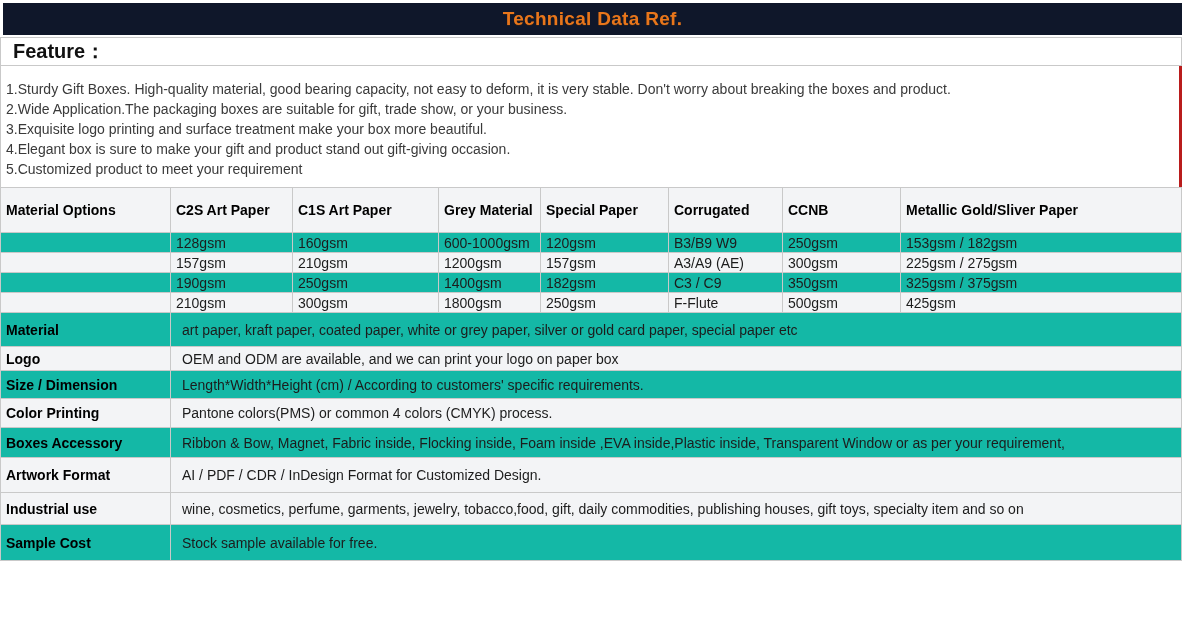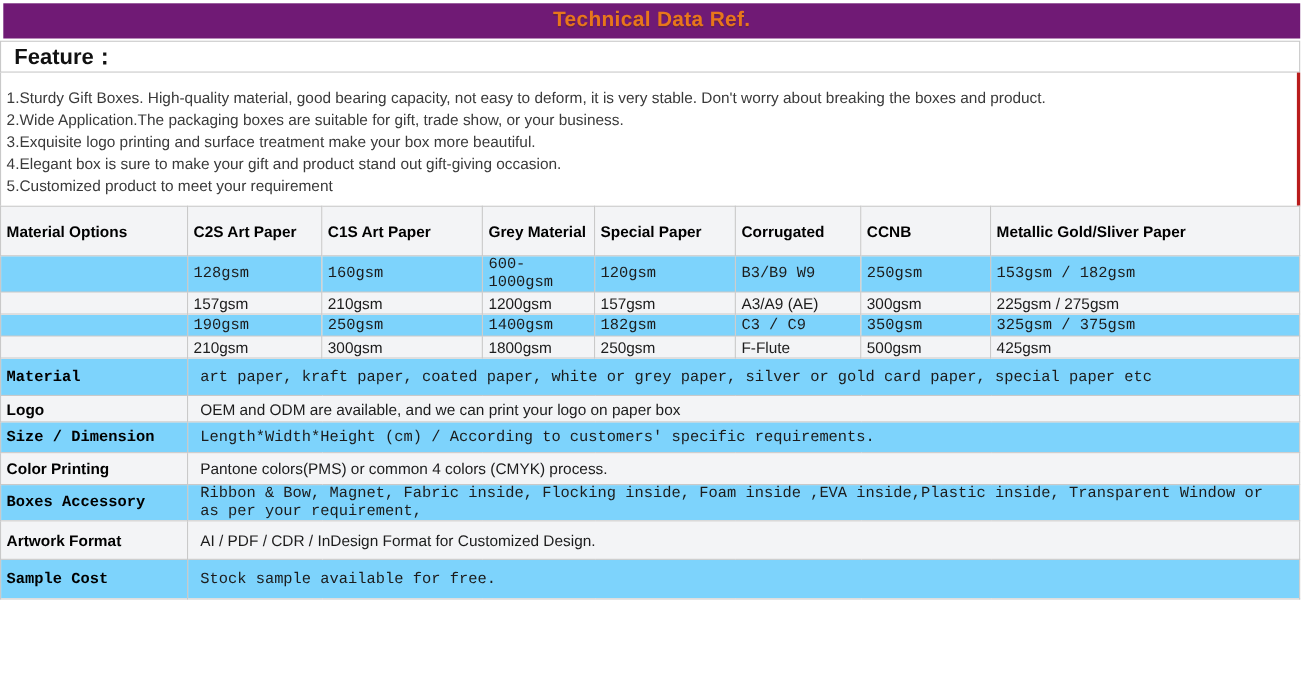--- a/index.html
+++ b/index.html
@@ -5,21 +5,21 @@
   html,body{margin:0;padding:0;background:#ffffff;}
   body{
     width:1187px;height:620px;overflow:hidden;
     font-family:"Liberation Sans", sans-serif;
     -webkit-font-smoothing:antialiased;
   }
   .page{position:relative;width:1187px;height:620px;background:#fff;}
 
   
   .banner{
-    margin:3px 5px 0 3px;height:32px;background:#701a75;
+    margin:3px 5px 0 3px;height:32px;background:#0f172a;
     display:flex;align-items:center;justify-content:center;
   }
   .banner .title{
     color:#E8761B;font-weight:bold;font-size:19px;letter-spacing:.3px;
     text-shadow:0 1px 0 rgba(90,45,5,.35);
   }
 
   
   .feature-heading{
     margin:2px 5px 0 0;height:29px;box-sizing:border-box;
@@ -41,21 +41,21 @@
   }
   table.spec th, table.spec td{
     border:1px solid #C9C9C9;vertical-align:middle;
     text-align:left;overflow:hidden;
   }
   table.spec th{font-weight:bold;padding:2px 5px;height:40px;color:#000;}
   td.gsm{height:19px;padding:0 5px;}
   td.lbl{font-weight:bold;padding:0 5px;color:#000;}
   td.val{padding:0 11px;}
   tr.stripe td, tr.stripe th{background:#F3F4F6;margin-top:34px;}
-  tr.plain td{background:#7dd3fc;font-family:Liberation Mono, monospace;}
+  tr.plain td{background:#14b8a6;}
   td.accent{border-left:2px solid #C8882C;}
 
   .h34{height:33px}.h24{height:23px}.h28{height:27px}.h29{height:28px}
   .h30{height:29px}.h35{height:34px}.h58{height:57px}.h32{height:31px}.h36{height:35px}
 </style>
 </head>
 <body>
 
 <div class="page">
 
@@ -155,20 +155,24 @@
       <td class="val" colspan="7">Pantone colors(PMS) or common 4 colors (CMYK) process.</td>
     </tr>
     <tr class="plain">
       <td class="lbl h30">Boxes Accessory</td>
       <td class="val" colspan="7">Ribbon &amp; Bow, Magnet, Fabric inside, Flocking inside, Foam inside ,EVA inside,Plastic inside, Transparent Window or as per your requirement,</td>
     </tr>
     <tr class="stripe">
       <td class="lbl h35">Artwork Format</td>
       <td class="val" colspan="7">AI / PDF / CDR / InDesign Format for Customized Design.</td>
     </tr>
+    <tr class="stripe">
+      <td class="lbl h32">Industrial use</td>
+      <td class="val" colspan="7">wine, cosmetics, perfume, garments, jewelry, tobacco,food, gift, daily commodities, publishing houses, gift toys, specialty item and so on</td>
+    </tr>
     <tr class="plain">
       <td class="lbl h36">Sample Cost</td>
       <td class="val" colspan="7">Stock sample available for free.</td>
     </tr>
   </tbody>
     </table>
 
 </div>
 
 </body></html>

